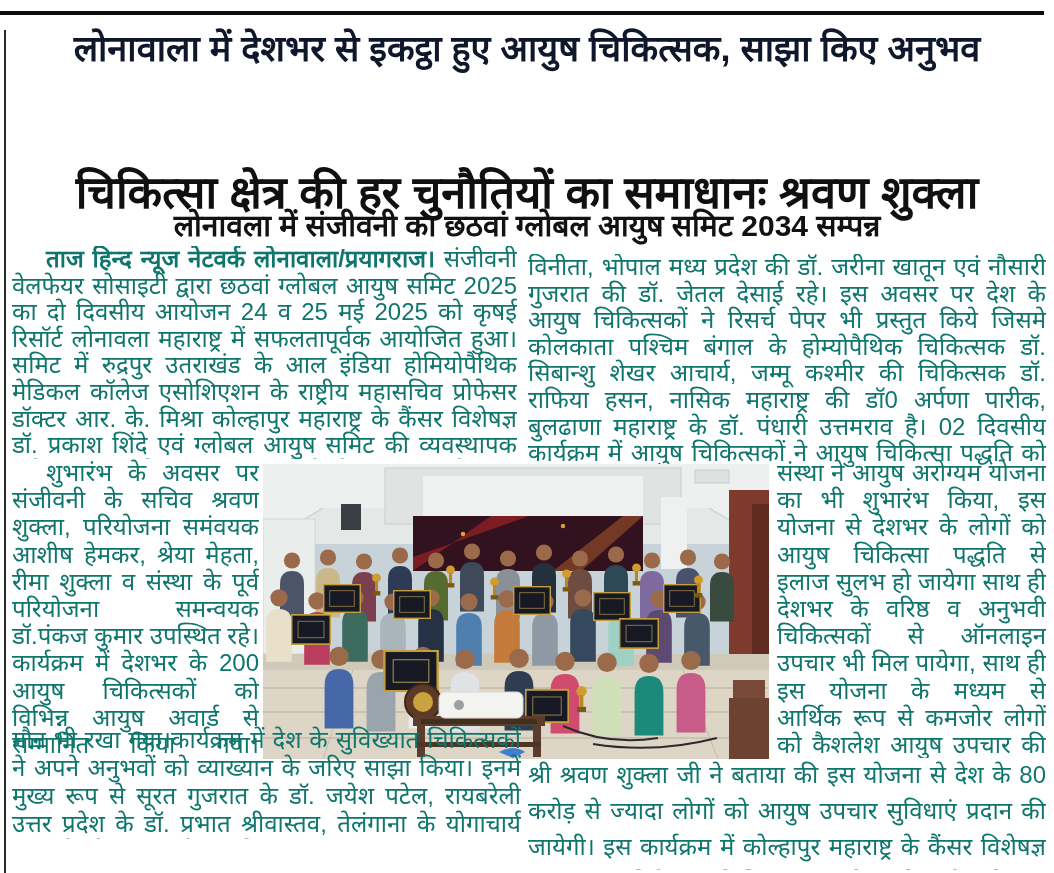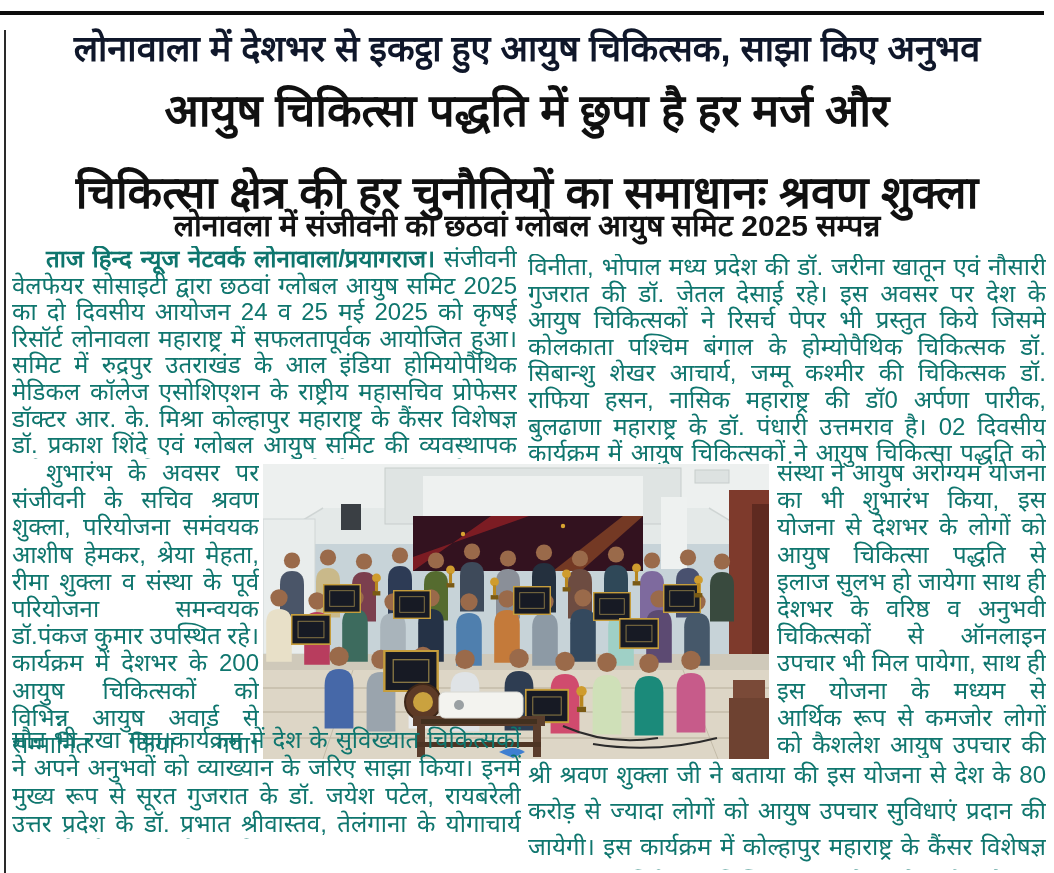--- a/index.html
+++ b/index.html
@@ -56,23 +56,22 @@
 </style>
 </head>
 <body>
 
 <div class="page">
 
   <div class="top-rule"></div>
   <div class="left-rule"></div>
 
   <div class="kicker">लोनावाला में देशभर से इकट्ठा हुए आयुष चिकित्सक, साझा किए अनुभव</div>
-  <div class="head-main l1">आयुष चिकित्सा पद्धति में छुपा है हर मर्ज और</div>
   <div class="head-main l2">चिकित्सा क्षेत्र की हर चुनौतियों का समाधानः श्रवण शुक्ला</div>
-  <div class="subhead">लोनावला में संजीवनी का छठवां ग्लोबल आयुष समिट 2025 सम्पन्न</div>
+  <div class="subhead">लोनावला में संजीवनी का छठवां ग्लोबल आयुष समिट 2034 सम्पन्न</div>
 
   <div id="blk-left-top" class="body-block"><span class="indent"></span><span class="byline">ताज हिन्द न्यूज नेटवर्क लोनावाला/प्रयागराज।</span><span> संजीवनी वेलफेयर सोसाइटी द्वारा छठवां ग्लोबल आयुष समिट 2025 का दो दिवसीय आयोजन 24 व 25 मई 2025 को कृषई रिसॉर्ट लोनावला महाराष्ट्र में सफलतापूर्वक आयोजित हुआ। समिट में रुद्रपुर उतराखंड के आल इंडिया होमियोपैथिक मेडिकल कॉलेज एसोशिएशन के राष्ट्रीय महासचिव प्रोफेसर डॉक्टर आर. के. मिश्रा कोल्हापुर महाराष्ट्र के कैंसर विशेषज्ञ डॉ. प्रकाश शिंदे एवं ग्लोबल आयुष समिट की व्यवस्थापक पुणे महाराष्ट्र की डॉ. संपदा जोशी के कर कमलों द्वारा शुभारंभ किया गया।</span></div>
 
   <div id="blk-right-top" class="body-block">विनीता, भोपाल मध्य प्रदेश की डॉ. जरीना खातून एवं नौसारी गुजरात की डॉ. जेतल देसाई रहे।  इस अवसर पर देश के आयुष चिकित्सकों ने रिसर्च पेपर भी प्रस्तुत किये जिसमे कोलकाता पश्चिम बंगाल के होम्योपैथिक चिकित्सक डॉ. सिबान्शु शेखर आचार्य, जम्मू कश्मीर की चिकित्सक डॉ. राफिया हसन, नासिक महाराष्ट्र की डॉ0 अर्पणा पारीक, बुलढाणा महाराष्ट्र के डॉ. पंधारी उत्तमराव है। 02 दिवसीय कार्यक्रम में आयुष चिकित्सकों ने आयुष चिकित्सा पद्धति को वैश्विक पहचान हेतु आगामी योजना पर भी अपने विचार व सुझाव साझा किये।  इस अवसर पर</div>
 
   <div id="blk-left-side" class="body-block"><span class="indent"></span><span>शुभारंभ के अवसर पर संजीवनी के सचिव श्रवण शुक्ला, परियोजना समंवयक आशीष हेमकर, श्रेया मेहता, रीमा शुक्ला व संस्था के पूर्व परियोजना समन्वयक डॉ.पंकज कुमार उपस्थित रहे। कार्यक्रम में देशभर के 200 आयुष चिकित्सकों को विभिन्न आयुष अवार्ड से सम्मानित किया गया। कार्यक्रम के शुरूआत में पुलवामा आतंकी वारदात की कड़े शब्दों में निन्दा करते हुए पीढ़ितों की आत्मशांति के लिए दो मिनट का</span></div>
 
   <div class="photo">
     <svg viewBox="0 0 506 295" preserveAspectRatio="none">
       <defs>

